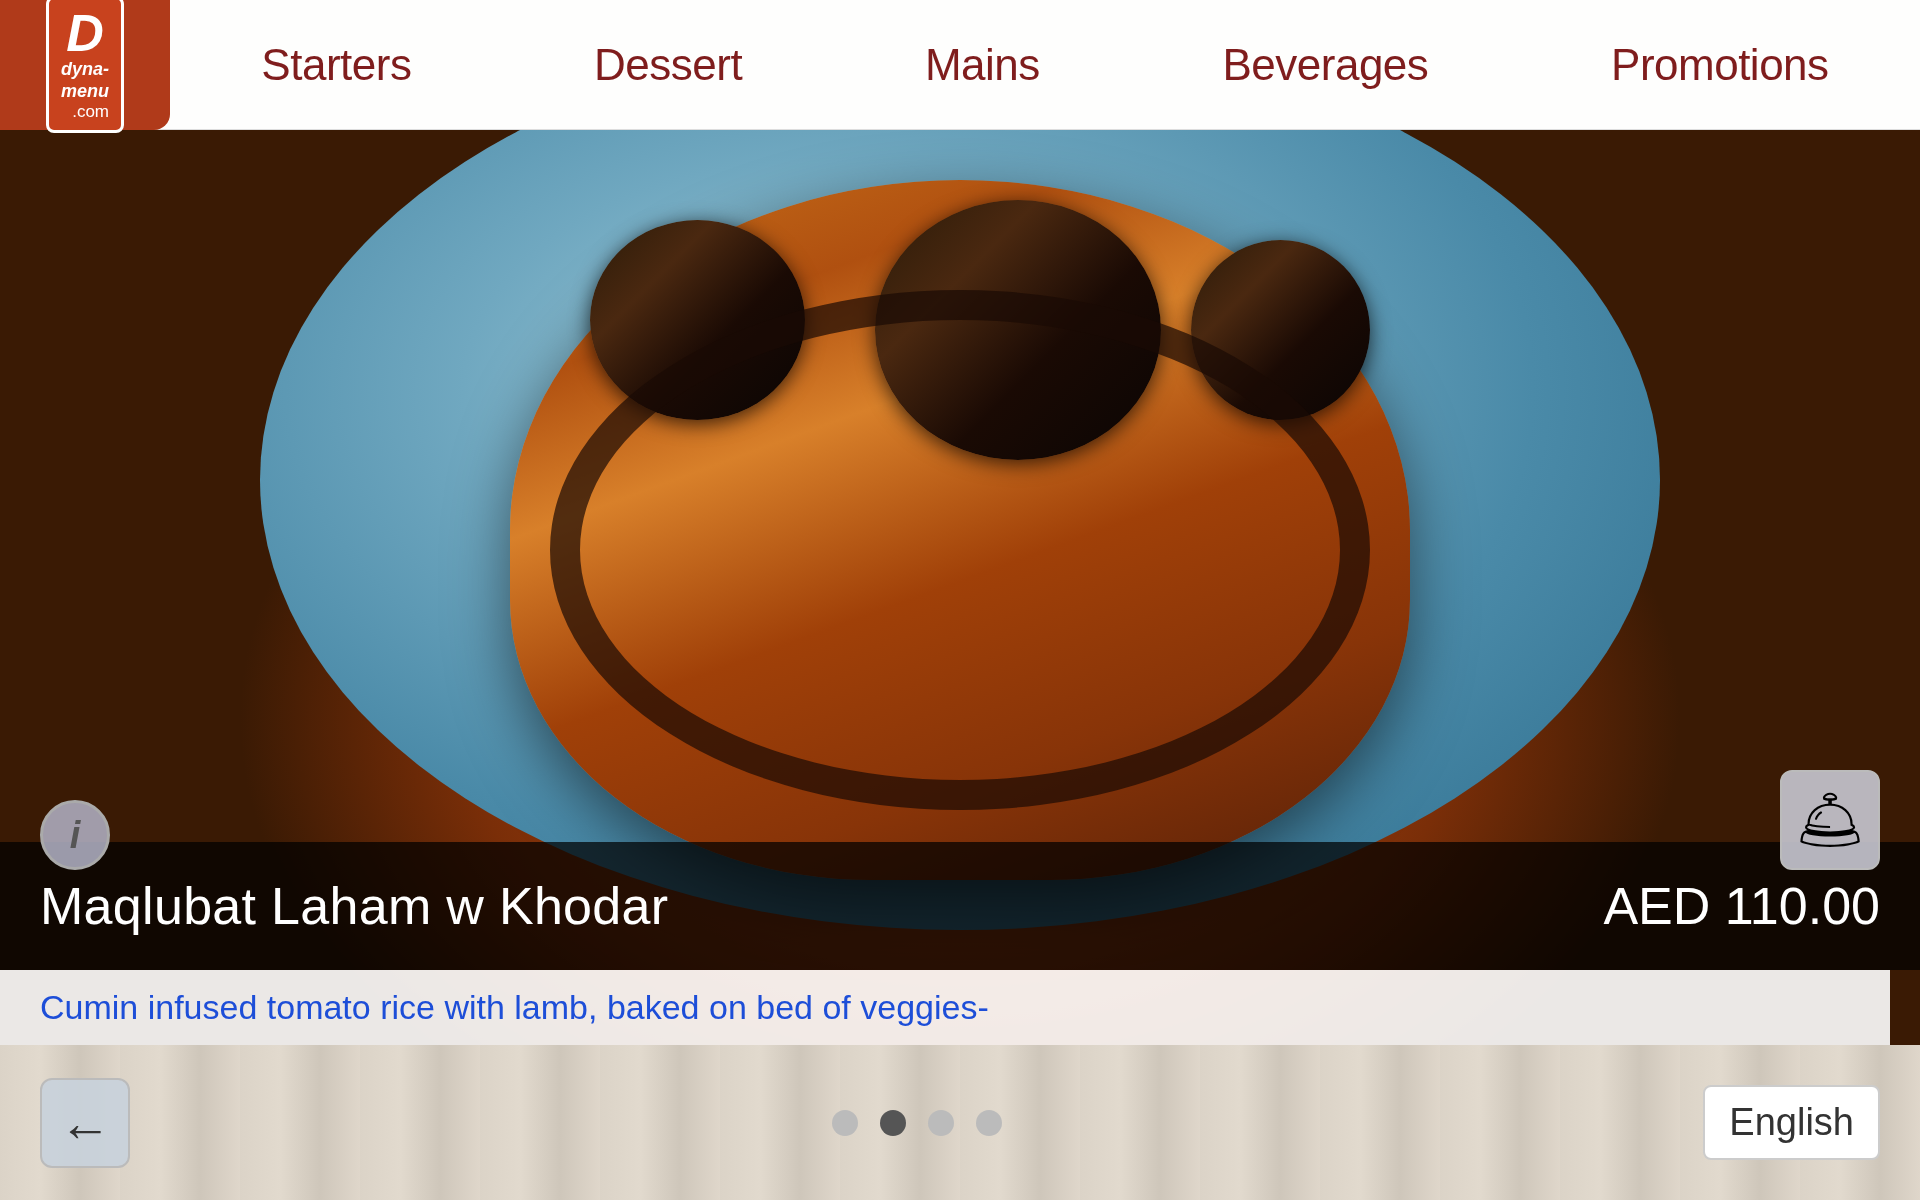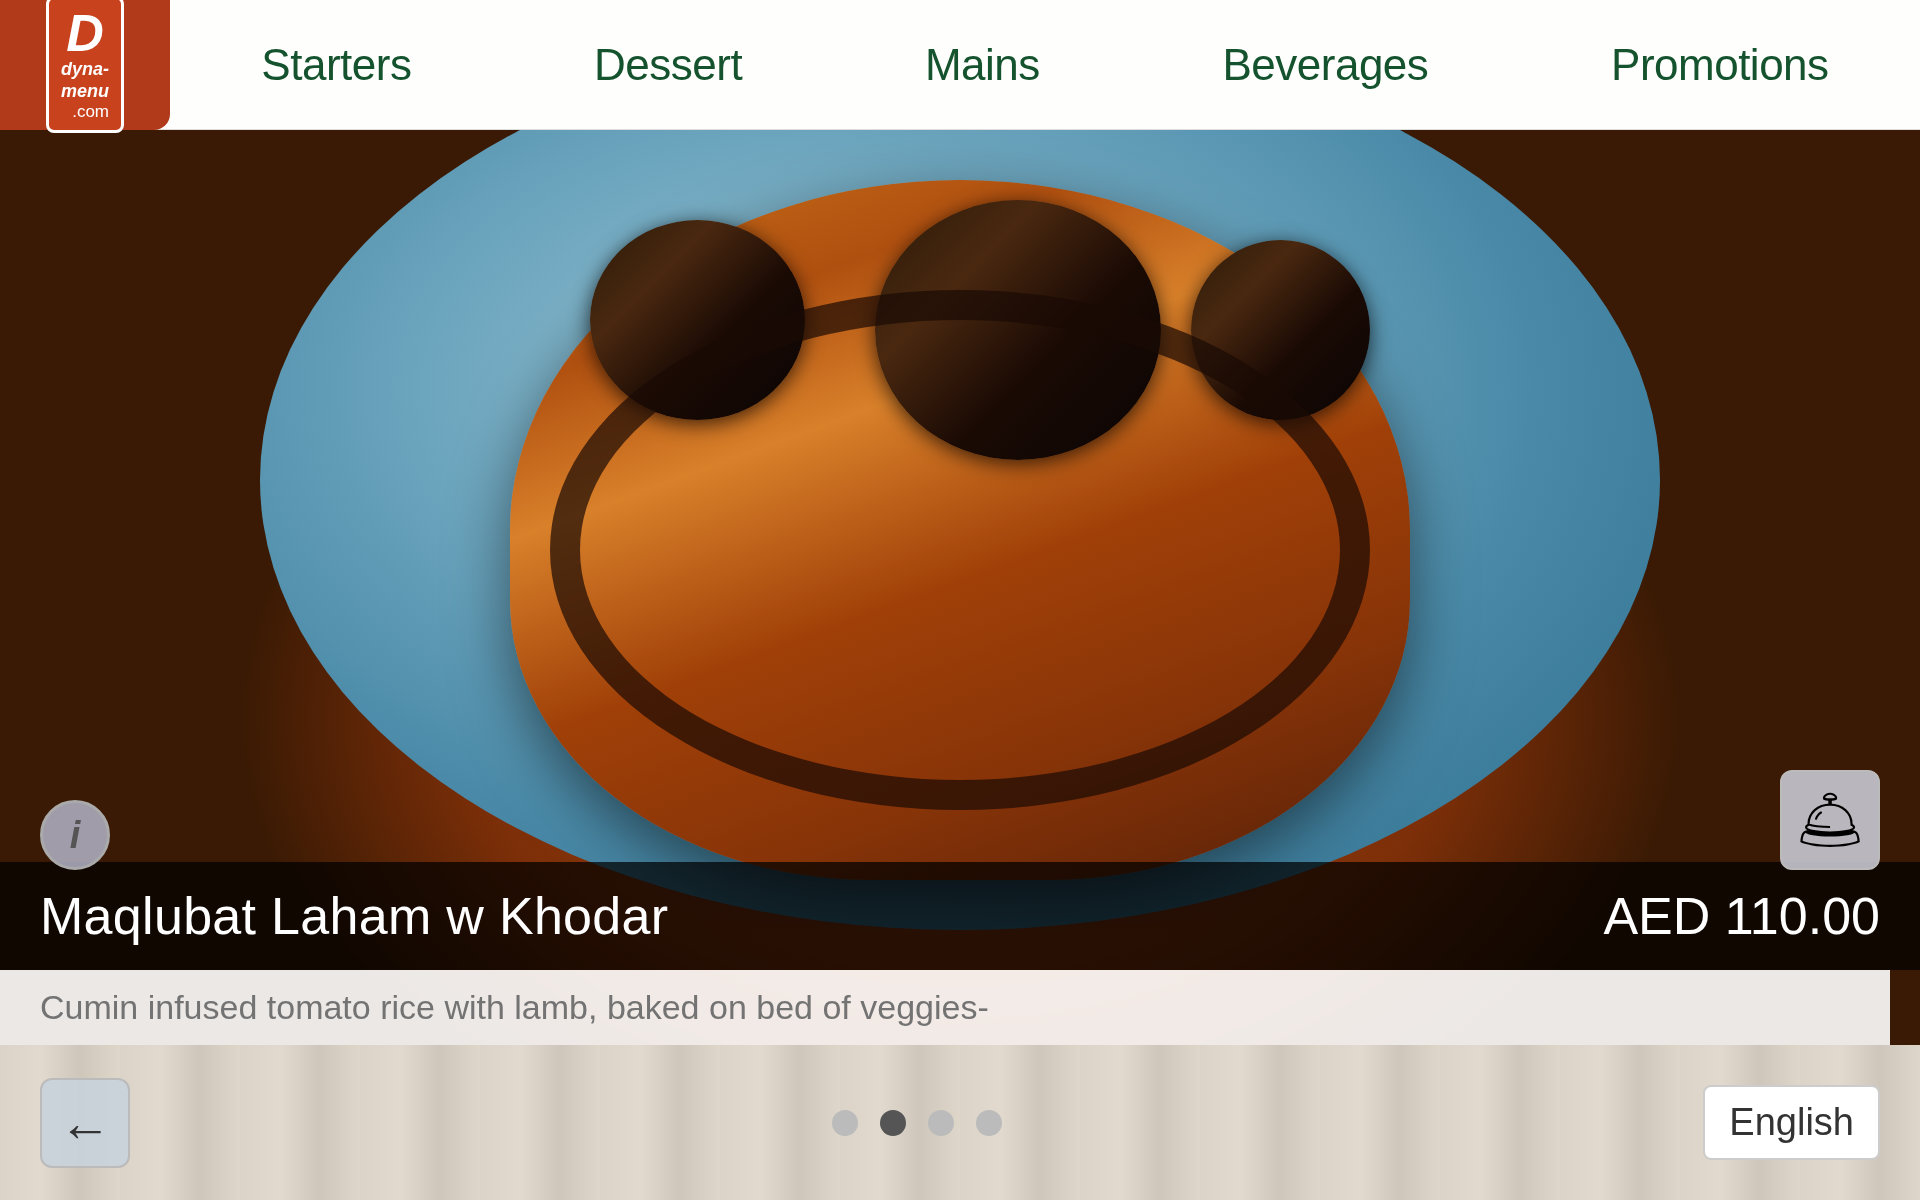--- a/index.html
+++ b/index.html
@@ -67,21 +67,21 @@
     #nav {
       display: flex;
       flex: 1;
       justify-content: space-around;
       align-items: center;
       height: 100%;
     }
 
     .nav-item {
       font-size: 44px;
-      color: #14532d;
+      color: #7f1d1d;
       font-weight: 400;
       cursor: pointer;
       padding: 0 20px;
       height: 100%;
       display: flex;
       align-items: center;
       letter-spacing: -0.5px;
     }
 
     
@@ -236,21 +236,21 @@
     #title-bar {
       position: absolute;
       bottom: 230px;
       left: 0; right: 0;
       background: rgba(0,0,0,0.72);
       color: white;
       display: flex;
       justify-content: space-between;
       align-items: center;
       padding: 0 40px;
-      height: 108px;
+      height: 128px;
       z-index: 15;
     }
 
     #dish-name {
       font-size: 52px;
       font-weight: 400;
       letter-spacing: 0.3px;
     }
 
     #dish-price {
@@ -264,21 +264,21 @@
       bottom: 155px;
       left: 0; right: 30px;
       background: rgba(255,255,255,0.9);
       padding: 18px 40px;
       z-index: 15;
       border-radius: 0 0 0 0;
     }
 
     #dish-desc {
       font-size: 34px;
-      color: #737373;
+      color: #1d4ed8;
     }
 
     
     #bottom-bar {
       position: absolute;
       bottom: 0; left: 0; right: 0;
       height: 155px;
       background: #e8e0d4;
       display: flex;
       align-items: center;

